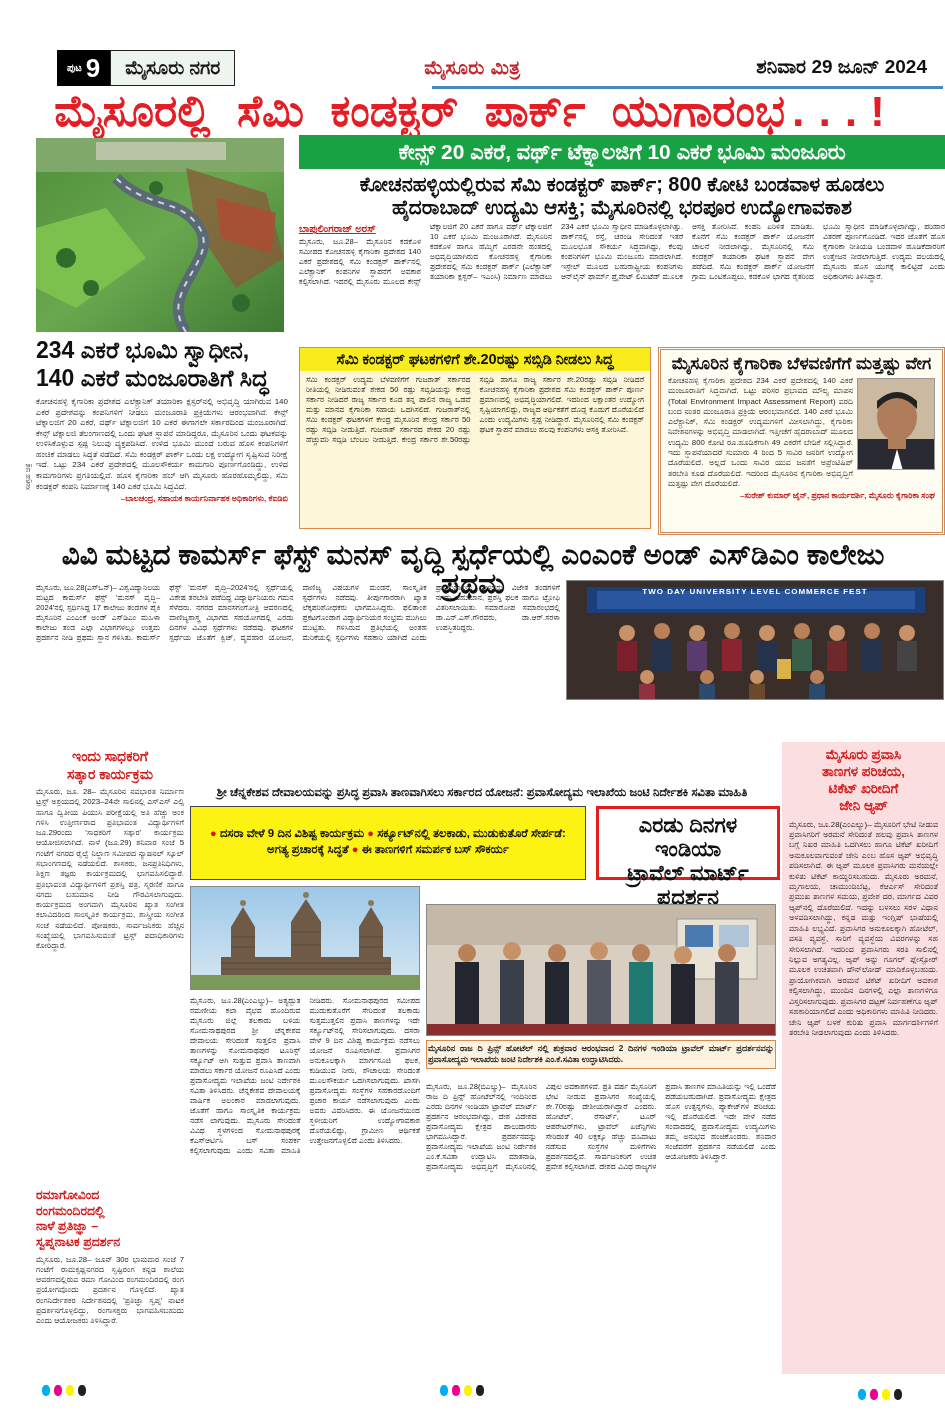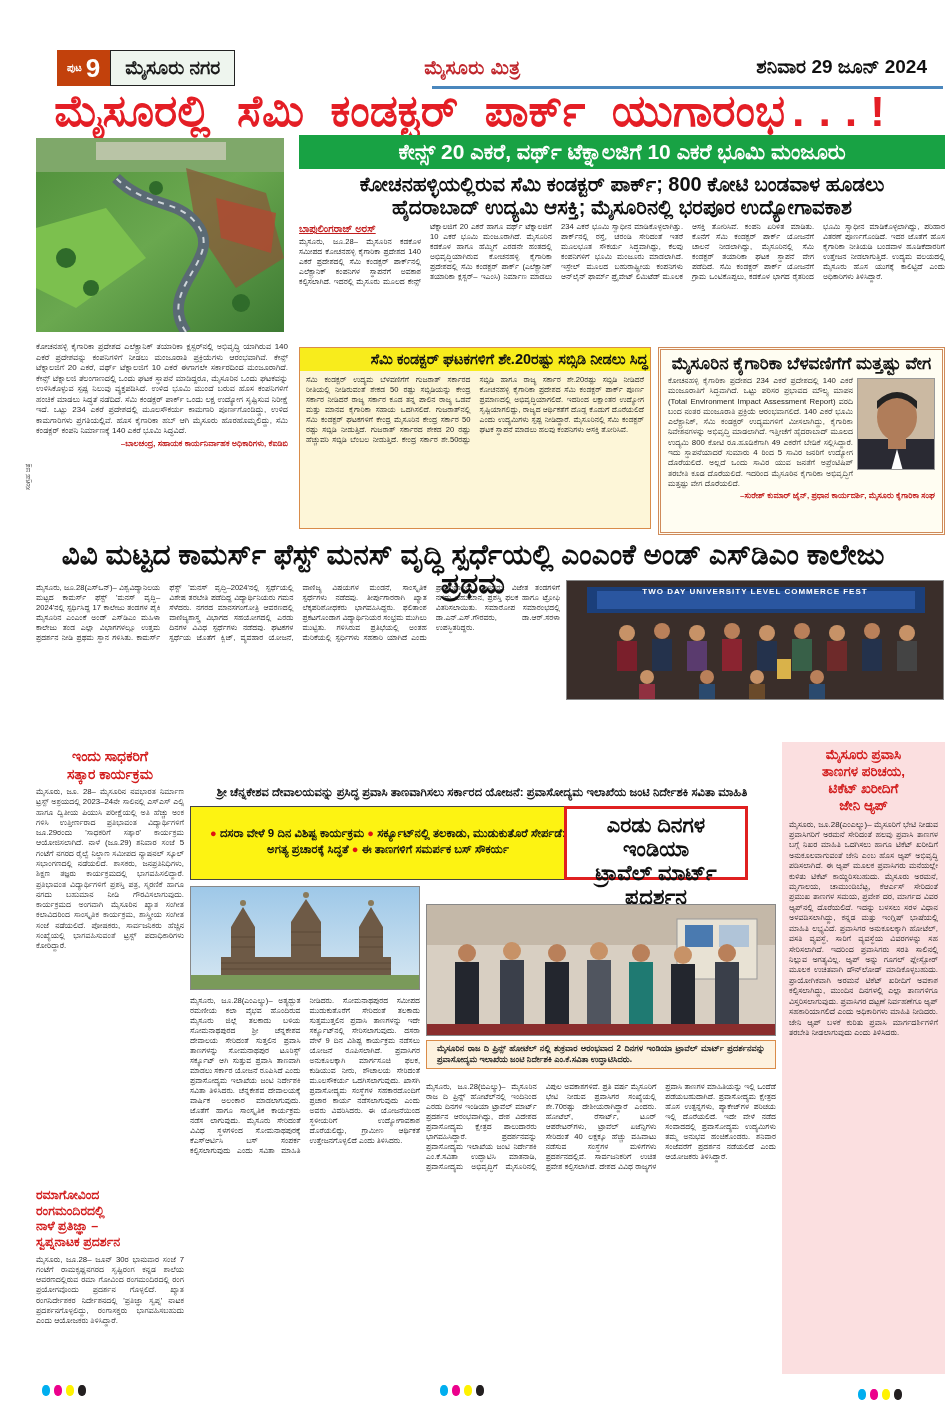--- a/index.html
+++ b/index.html
@@ -1,21 +1,21 @@
 <!DOCTYPE html>
 <html><head>
 <meta charset="utf-8">
 <style>
   html,body{margin:0;padding:0;background:#e9e9e9;}
   *{box-sizing:border-box;}
   .page{position:relative;width:945px;height:1424px;background:#ffffff;margin:0 auto;
         font-family:"Liberation Sans","DejaVu Sans",sans-serif;color:#1a1a1a;overflow:hidden;}
   .abs{position:absolute;}
   
-  .pgbox{background:#c2410c;color:#fff;display:flex;align-items:center;justify-content:center;gap:4px;
+  .pgbox{background:#000000;color:#fff;display:flex;align-items:center;justify-content:center;gap:4px;
          padding:2px 10px;height:36px;}
   .pgbox .lbl{font-size:10px;font-weight:bold;}
   .pgbox .num{font-size:26px;font-weight:bold;line-height:1;}
   .edbox{background:#eef5ee;border:1px solid #222;height:36px;display:flex;align-items:center;
          justify-content:center;font-weight:bold;font-size:19px;padding:0 14px;}
   .masthead{color:#c0272d;font-weight:bold;font-size:19px;letter-spacing:.5px;}
   .dateline{font-weight:bold;font-size:19px;color:#111;}
   .bluerule{background:#4a87bd;height:3px;}
   
   .mainhead{color:#e41e25;font-weight:bold;font-size:44px;text-align:center;line-height:1.0;}
@@ -27,32 +27,32 @@
   .bodytxt{font-size:7.6px;line-height:1.32;text-align:justify;color:#222;}
   .cols5{column-count:5;column-gap:9px;}
   .cols4{column-count:4;column-gap:9px;}
   .cols3{column-count:3;column-gap:9px;}
   .cols2{column-count:2;column-gap:9px;}
   .byline{color:#c21f1f;font-weight:bold;text-decoration:underline;font-size:10px;display:block;margin-bottom:2px;}
   .attrib{color:#c21f1f;font-weight:bold;font-size:8px;text-align:right;display:block;margin-top:2px;}
   .subheading2{font-weight:bold;font-size:23px;line-height:1.2;color:#111;white-space:pre-line;}
   
   .boxyellow{border:1px solid #d98c4a;background:#fdf6d8;}
-  .boxyellow .ttl{background:#f8ec1c;font-weight:bold;font-size:14.5px;text-align:right;padding:3px 2px;color:#111;}
+  .boxyellow .ttl{background:#f8ec1c;font-weight:bold;font-size:14.5px;text-align:center;padding:3px 2px;color:#111;}
   .boxyellow .bd{padding:4px 6px;}
   .boxgrowth{border:3px double #cf8a5a;background:#fffdf2;padding:4px 7px;}
   .boxgrowth .ttl{font-weight:bold;font-size:17px;text-align:center;color:#111;margin-bottom:2px;}
   .redheadsm{color:#d21c1c;font-weight:bold;text-align:center;line-height:1.25;white-space:pre-line;}
   .bulletbox{background:#fdf312;border:1px solid #444;padding:19px 8px;font-weight:bold;font-size:11.5px;line-height:1.35;color:#111;}
   .reddot{color:#e01212;font-size:11px;}
   .redbox{border:3px solid #e02020;background:#fff;padding:4px 6px;text-align:center;}
   .redbox .t1{font-weight:bold;font-size:21px;line-height:1.15;color:#111;white-space:pre-line;}
   .redbox .t2{font-weight:bold;font-size:11.5px;color:#111;margin-top:3px;}
   .caption{font-size:8.2px;font-weight:bold;line-height:1.3;text-align:justify;color:#222;}
-  .capbox{border:1px solid #d98c4a;background:#fdf2df;padding:3px 10px;}
+  .capbox{border:1px solid #d98c4a;background:#fdf2df;padding:3px 1px;}
   .vertcap{writing-mode:vertical-rl;transform:rotate(180deg);font-size:7px;color:#333;}
   .tourblack{color:#111;}
   .tourred{color:#e41e25;}
   .toursub{font-weight:bold;font-size:11.5px;text-align:center;color:#111;}
   .jenibox{background:#fbdfe0;padding:5px 7px;}
   .dot{width:8px;height:11px;border-radius:45%;display:inline-block;margin-right:4px;}
   .photo{display:block;}
 </style>
 </head>
 <body>
@@ -99,20 +99,22 @@
   <div class="abs subhead" style="left:299px;top:173px;width:646px;">ಕೋಚನಹಳ್ಳಿಯಲ್ಲಿರುವ ಸೆಮಿ ಕಂಡಕ್ಟರ್ ಪಾರ್ಕ್; 800 ಕೋಟಿ ಬಂಡವಾಳ ಹೂಡಲು
 ಹೈದರಾಬಾದ್ ಉದ್ಯಮಿ ಆಸಕ್ತಿ; ಮೈಸೂರಿನಲ್ಲಿ ಭರಪೂರ ಉದ್ಯೋಗಾವಕಾಶ</div>
 
   <div class="abs" style="left:299px;top:222px;width:646px;height:120px;">
     <div class="bodytxt cols5" style="height:120px;">
       <span class="byline">ಬಾಪುಲಿಂಗರಾಜ್ ಅರಸ್</span><span>ಮೈಸೂರು, ಜೂ.28– ಮೈಸೂರಿನ ಕಡಕೊಳ ಸಮೀಪದ ಕೋಚನಹಳ್ಳಿ ಕೈಗಾರಿಕಾ ಪ್ರದೇಶದ 140 ಎಕರೆ ಪ್ರದೇಶದಲ್ಲಿ ಸೆಮಿ ಕಂಡಕ್ಟರ್ ಪಾರ್ಕ್‌ನಲ್ಲಿ ಎಲೆಕ್ಟ್ರಾನಿಕ್ ಕಂಪನಿಗಳ ಸ್ಥಾಪನೆಗೆ ಅವಕಾಶ ಕಲ್ಪಿಸಲಾಗಿದೆ. ಇದರಲ್ಲಿ ಮೈಸೂರು ಮೂಲದ ಕೇನ್ಸ್ ಟೆಕ್ನಾಲಜಿಗೆ 20 ಎಕರೆ ಹಾಗೂ ವರ್ಥ್ ಟೆಕ್ನಾಲಜಿಗೆ 10 ಎಕರೆ ಭೂಮಿ ಮಂಜೂರಾಗಿದೆ. ಮೈಸೂರಿನ ಕಡಕೊಳ ಹಾಗೂ ಹೆಮ್ಮಿಗೆ ಎರಡನೇ ಹಂತದಲ್ಲಿ ಅಭಿವೃದ್ಧಿಯಾಗಿರುವ ಕೋಚನಹಳ್ಳಿ ಕೈಗಾರಿಕಾ ಪ್ರದೇಶದಲ್ಲಿ ಸೆಮಿ ಕಂಡಕ್ಟರ್ ಪಾರ್ಕ್ (ಎಲೆಕ್ಟ್ರಾನಿಕ್ ತಯಾರಿಕಾ ಕ್ಲಸ್ಟರ್– ಇಎಂಸಿ) ನಿರ್ಮಾಣ ಮಾಡಲು 234 ಎಕರೆ ಭೂಮಿ ಸ್ವಾಧೀನ ಮಾಡಿಕೊಳ್ಳಲಾಗಿತ್ತು. ಪಾರ್ಕ್‌ನಲ್ಲಿ ರಸ್ತೆ, ಚರಂಡಿ ಸೇರಿದಂತೆ ಇತರೆ ಮೂಲಭೂತ ಸೌಕರ್ಯ ಸಿದ್ಧವಾಗಿದ್ದು, ಕೆಲವು ಕಂಪನಿಗಳಿಗೆ ಭೂಮಿ ಮಂಜೂರು ಮಾಡಲಾಗಿದೆ. ಇಸ್ರೇಲ್ ಮೂಲದ ಬಹುರಾಷ್ಟ್ರೀಯ ಕಂಪನಿಗಳು ಆನ್‌ಲೈನ್ ಫಾರ್ಮ್ ಪ್ರೈವೇಟ್ ಲಿಮಿಟೆಡ್ ಮೂಲಕ ಆಸಕ್ತಿ ತೋರಿಸಿವೆ. ಕಂಪನಿ ಏರಿಳಿತ ಮಾಡಿತು. ಕೊನೆಗೆ ಸೆಮಿ ಕಂಡಕ್ಟರ್ ಪಾರ್ಕ್ ಯೋಜನೆಗೆ ಚಾಲನೆ ನೀಡಲಾಗಿದ್ದು, ಮೈಸೂರಿನಲ್ಲಿ ಸೆಮಿ ಕಂಡಕ್ಟರ್ ತಯಾರಿಕಾ ಘಟಕ ಸ್ಥಾಪನೆ ವೇಗ ಪಡೆದಿದೆ. ಸೆಮಿ ಕಂಡಕ್ಟರ್ ಪಾರ್ಕ್ ಯೋಜನೆಗೆ ಗ್ರಾಮ ಒಂಟಿಕೊಪ್ಪಲು, ಕಡಕೊಳ ಭಾಗದ ರೈತರಿಂದ ಭೂಮಿ ಸ್ವಾಧೀನ ಮಾಡಿಕೊಳ್ಳಲಾಗಿದ್ದು, ಪರಿಹಾರ ವಿತರಣೆ ಪೂರ್ಣಗೊಂಡಿದೆ. ಇದರ ಜೊತೆಗೆ ಹೊಸ ಕೈಗಾರಿಕಾ ನೀತಿಯಡಿ ಬಂಡವಾಳ ಹೂಡಿಕೆದಾರರಿಗೆ ಉತ್ತೇಜನ ನೀಡಲಾಗುತ್ತಿದೆ. ಉದ್ಯಮ ವಲಯದಲ್ಲಿ ಮೈಸೂರು ಹೊಸ ಯುಗಕ್ಕೆ ಕಾಲಿಟ್ಟಿದೆ ಎಂದು ಅಧಿಕಾರಿಗಳು ತಿಳಿಸಿದ್ದಾರೆ.</span>
     </div>
   </div>
 
   <div class="abs" style="left:36px;top:337px;width:252px;">
+    <div class="subheading2">234 ಎಕರೆ ಭೂಮಿ ಸ್ವಾಧೀನ,
+140 ಎಕರೆ ಮಂಜೂರಾತಿಗೆ ಸಿದ್ಧ</div>
     <div class="bodytxt" style="margin-top:5px;font-size:8px;">ಕೋಚನಹಳ್ಳಿ ಕೈಗಾರಿಕಾ ಪ್ರದೇಶದ ಎಲೆಕ್ಟ್ರಾನಿಕ್ ತಯಾರಿಕಾ ಕ್ಲಸ್ಟರ್‌ನಲ್ಲಿ ಅಭಿವೃದ್ಧಿ ಯಾಗಿರುವ 140 ಎಕರೆ ಪ್ರದೇಶವನ್ನು ಕಂಪನಿಗಳಿಗೆ ನೀಡಲು ಮಂಜೂರಾತಿ ಪ್ರಕ್ರಿಯೆಗಳು ಆರಂಭವಾಗಿವೆ. ಕೇನ್ಸ್ ಟೆಕ್ನಾಲಜಿಗೆ 20 ಎಕರೆ, ವರ್ಥ್ ಟೆಕ್ನಾಲಜಿಗೆ 10 ಎಕರೆ ಈಗಾಗಲೇ ಸರ್ಕಾರದಿಂದ ಮಂಜೂರಾಗಿದೆ. ಕೇನ್ಸ್ ಟೆಕ್ನಾಲಜಿ ತೆಲಂಗಾಣದಲ್ಲಿ ಒಂದು ಘಟಕ ಸ್ಥಾಪನೆ ಮಾಡಿದ್ದರೂ, ಮೈಸೂರಿನ ಒಂದು ಘಟಕವನ್ನು ಉಳಿಸಿಕೊಳ್ಳುವ ಸ್ಪಷ್ಟ ನಿಲುವು ವ್ಯಕ್ತಪಡಿಸಿದೆ. ಉಳಿದ ಭೂಮಿ ಮುಂದೆ ಬರುವ ಹೊಸ ಕಂಪನಿಗಳಿಗೆ ಹಂಚಿಕೆ ಮಾಡಲು ಸಿದ್ಧತೆ ನಡೆದಿದೆ. ಸೆಮಿ ಕಂಡಕ್ಟರ್ ಪಾರ್ಕ್ ಒಂದು ಲಕ್ಷ ಉದ್ಯೋಗ ಸೃಷ್ಟಿಸುವ ನಿರೀಕ್ಷೆ ಇದೆ. ಒಟ್ಟು 234 ಎಕರೆ ಪ್ರದೇಶದಲ್ಲಿ ಮೂಲಸೌಕರ್ಯ ಕಾಮಗಾರಿ ಪೂರ್ಣಗೊಂಡಿದ್ದು, ಉಳಿದ ಕಾಮಗಾರಿಗಳು ಪ್ರಗತಿಯಲ್ಲಿವೆ. ಹೊಸ ಕೈಗಾರಿಕಾ ಹಬ್ ಆಗಿ ಮೈಸೂರು ಹೊರಹೊಮ್ಮಲಿದ್ದು, ಸೆಮಿ ಕಂಡಕ್ಟರ್ ಕಂಪನಿ ನಿರ್ಮಾಣಕ್ಕೆ 140 ಎಕರೆ ಭೂಮಿ ಸಿದ್ಧವಿದೆ.</div>
     <span class="attrib">–ಬಾಲಚಂದ್ರ, ಸಹಾಯಕ ಕಾರ್ಯನಿರ್ವಾಹಕ ಅಧಿಕಾರಿಗಳು, ಕೆಐಡಿಬಿ</span>
   </div>
 
   <div class="abs boxyellow" style="left:299px;top:347px;width:352px;height:182px;">
     <div class="ttl">ಸೆಮಿ ಕಂಡಕ್ಟರ್ ಘಟಕಗಳಿಗೆ ಶೇ.20ರಷ್ಟು ಸಬ್ಸಿಡಿ ನೀಡಲು ಸಿದ್ಧ</div>
     <div class="bd bodytxt cols2" style="height:148px;">ಸೆಮಿ ಕಂಡಕ್ಟರ್ ಉದ್ಯಮ ಬೆಳವಣಿಗೆಗೆ ಗುಜರಾತ್ ಸರ್ಕಾರದ ರೀತಿಯಲ್ಲಿ ನೀಡಿರುವಂತೆ ಶೇಕಡ 50 ರಷ್ಟು ಸಬ್ಸಿಡಿಯನ್ನು ಕೇಂದ್ರ ಸರ್ಕಾರ ನೀಡಿದರೆ ರಾಜ್ಯ ಸರ್ಕಾರ ಕೂಡ ತನ್ನ ಪಾಲಿನ ರಾಜ್ಯ ಒಡವೆ ಮತ್ತು ಮಾನವ ಕೈಗಾರಿಕಾ ಸಹಾಯ ಒದಗಿಸಲಿದೆ. ಗುಜರಾತ್‌ನಲ್ಲಿ ಸೆಮಿ ಕಂಡಕ್ಟರ್ ಘಟಕಗಳಿಗೆ ಕೇಂದ್ರ ಮೈಸೂರಿನ ಕೇಂದ್ರ ಸರ್ಕಾರ 50 ರಷ್ಟು ಸಬ್ಸಿಡಿ ನೀಡುತ್ತಿದೆ. ಗುಜರಾತ್ ಸರ್ಕಾರದ ಶೇಕಡ 20 ರಷ್ಟು ಹೆಚ್ಚುವರಿ ಸಬ್ಸಿಡಿ ಬೆಂಬಲ ನೀಡುತ್ತಿದೆ. ಕೇಂದ್ರ ಸರ್ಕಾರ ಶೇ.50ರಷ್ಟು ಸಬ್ಸಿಡಿ ಹಾಗೂ ರಾಜ್ಯ ಸರ್ಕಾರ ಶೇ.20ರಷ್ಟು ಸಬ್ಸಿಡಿ ನೀಡಿದರೆ ಕೋಚನಹಳ್ಳಿ ಕೈಗಾರಿಕಾ ಪ್ರದೇಶದ ಸೆಮಿ ಕಂಡಕ್ಟರ್ ಪಾರ್ಕ್ ಪೂರ್ಣ ಪ್ರಮಾಣದಲ್ಲಿ ಅಭಿವೃದ್ಧಿಯಾಗಲಿದೆ. ಇದರಿಂದ ಲಕ್ಷಾಂತರ ಉದ್ಯೋಗ ಸೃಷ್ಟಿಯಾಗಲಿದ್ದು, ರಾಜ್ಯದ ಆರ್ಥಿಕತೆಗೆ ದೊಡ್ಡ ಕೊಡುಗೆ ದೊರೆಯಲಿದೆ ಎಂದು ಉದ್ಯಮಿಗಳು ಸ್ಪಷ್ಟ ನೀಡಿದ್ದಾರೆ. ಮೈಸೂರಿನಲ್ಲಿ ಸೆಮಿ ಕಂಡಕ್ಟರ್ ಘಟಕ ಸ್ಥಾಪನೆ ಮಾಡಲು ಹಲವು ಕಂಪನಿಗಳು ಆಸಕ್ತಿ ತೋರಿಸಿವೆ.</div>
   </div>
 
   <div class="abs boxgrowth" style="left:658px;top:347px;width:287px;height:188px;">
@@ -187,21 +189,21 @@
 
   <div class="abs bulletbox" style="left:190px;top:806px;width:396px;height:74px;text-align:center;">
     <span class="reddot">●</span>
     <span>ದಸರಾ ವೇಳೆ 9 ದಿನ ವಿಶಿಷ್ಟ ಕಾರ್ಯಕ್ರಮ</span>
     <span class="reddot">●</span>
     <span>ಸರ್ಕ್ಯೂಟ್‌ನಲ್ಲಿ ತಲಕಾಡು, ಮುಡುಕುತೊರೆ ಸೇರ್ಪಡೆ: ಅಗತ್ಯ ಪ್ರಚಾರಕ್ಕೆ ಸಿದ್ಧತೆ</span>
     <span class="reddot">●</span>
     <span>ಈ ತಾಣಗಳಿಗೆ ಸಮರ್ಪಕ ಬಸ್ ಸೌಕರ್ಯ</span>
   </div>
 
-  <div class="abs redbox" style="left:564px;top:806px;width:184px;height:74px;">
+  <div class="abs redbox" style="left:596px;top:806px;width:184px;height:74px;">
     <div class="t1">ಎರಡು ದಿನಗಳ ಇಂಡಿಯಾ
 ಟ್ರಾವೆಲ್ ಮಾರ್ಟ್ ಪ್ರದರ್ಶನ</div>
     <div class="t2">ಪ್ರವಾಸೋದ್ಯಮ ಕ್ಷೇತ್ರದ ಪಾಲುದಾರರು ಭಾಗಿ</div>
   </div>
 
   <svg class="abs photo" style="left:190px;top:886px;border:1px solid #888;" width="230" height="104">
     <defs>
       <linearGradient id="sky" x1="0" y1="0" x2="0" y2="1">
         <stop offset="0" stop-color="#9ec8e8"></stop>
           <stop offset="1" stop-color="#d8e8f2"></stop>

